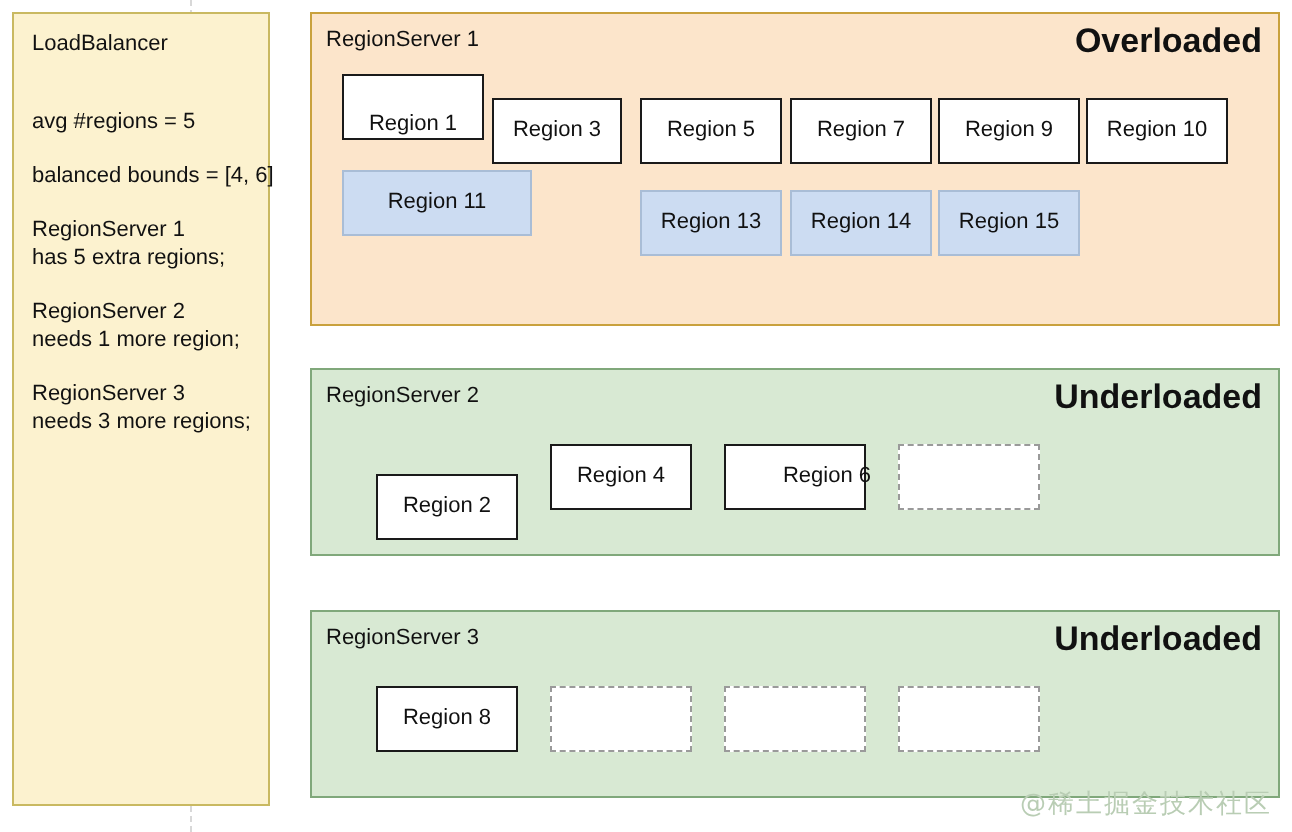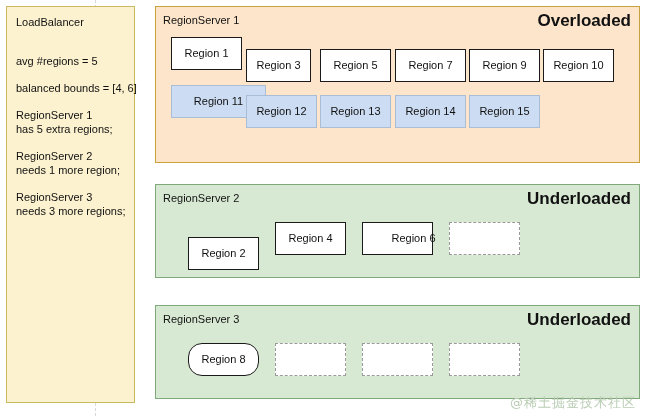--- a/index.html
+++ b/index.html
@@ -167,43 +167,40 @@
       <div class="sb-para">
         <span class="sb-line">RegionServer 3</span>
         <span class="sb-line">needs 3 more regions;</span>
       </div>
     </div>
 </div>
 
 <div class="panel overloaded">
   <div class="panel-title">RegionServer 1</div>
   <div class="panel-status">Overloaded</div>
-<div class="region solid" style="left: 15px; width: 71px; top: 30px; height: 33px;">
+<div class="region solid" style="left: 15px; width: 71px; top: 30px; height: 33px; align-items: flex-end;">
       <span>Region 1</span>
     </div>
     <div class="region solid" style="left: 90px; width: 65px; top: 42px; height: 33px;">
       <span>Region 3</span>
     </div>
     <div class="region solid" style="left: 164px; width: 71px; top: 42px; height: 33px;">
       <span>Region 5</span>
     </div>
     <div class="region solid" style="left: 239px; width: 71px; top: 42px; height: 33px;">
       <span>Region 7</span>
     </div>
     <div class="region solid" style="left: 313px; width: 71px; top: 42px; height: 33px;">
       <span>Region 9</span>
     </div>
     <div class="region solid" style="left: 387px; width: 71px; top: 42px; height: 33px;">
       <span>Region 10</span>
     </div>
     <div class="region blue" style="left: 15px; width: 95px; top: 78px; height: 33px;">
       <span>Region 11</span>
-    </div>
-    <div class="region blue" style="left: 90px; width: 71px; top: 88px; height: 33px;">
-      <span>Region 12</span>
     </div>
     <div class="region blue" style="left: 164px; width: 71px; top: 88px; height: 33px;">
       <span>Region 13</span>
     </div>
     <div class="region blue" style="left: 239px; width: 71px; top: 88px; height: 33px;">
       <span>Region 14</span>
     </div>
     <div class="region blue" style="left: 313px; width: 71px; top: 88px; height: 33px;">
       <span>Region 15</span>
     </div>
@@ -220,21 +217,21 @@
     </div>
     <div class="region solid" style="left: 206px; width: 71px; top: 37px; height: 33px; padding-left: 32px;">
       <span>Region 6</span>
     </div>
     <div class="region placeholder" style="left: 293px; width: 71px; top: 37px; height: 33px;"></div>
   </div>
 
 <div class="panel under-3">
   <div class="panel-title">RegionServer 3</div>
   <div class="panel-status">Underloaded</div>
-<div class="region solid" style="left: 32px; width: 71px; top: 37px; height: 33px; border-radius: 14px;">
+<div class="region solid" style="left: 32px; width: 71px; top: 37px; height: 33px;">
       <span>Region 8</span>
     </div>
     <div class="region placeholder" style="left: 119px; width: 71px; top: 37px; height: 33px;"></div>
     <div class="region placeholder" style="left: 206px; width: 71px; top: 37px; height: 33px;"></div>
     <div class="region placeholder" style="left: 293px; width: 71px; top: 37px; height: 33px;"></div>
   </div>
 
 <div class="watermark">@稀土掘金技术社区</div>
 
 </body></html>

